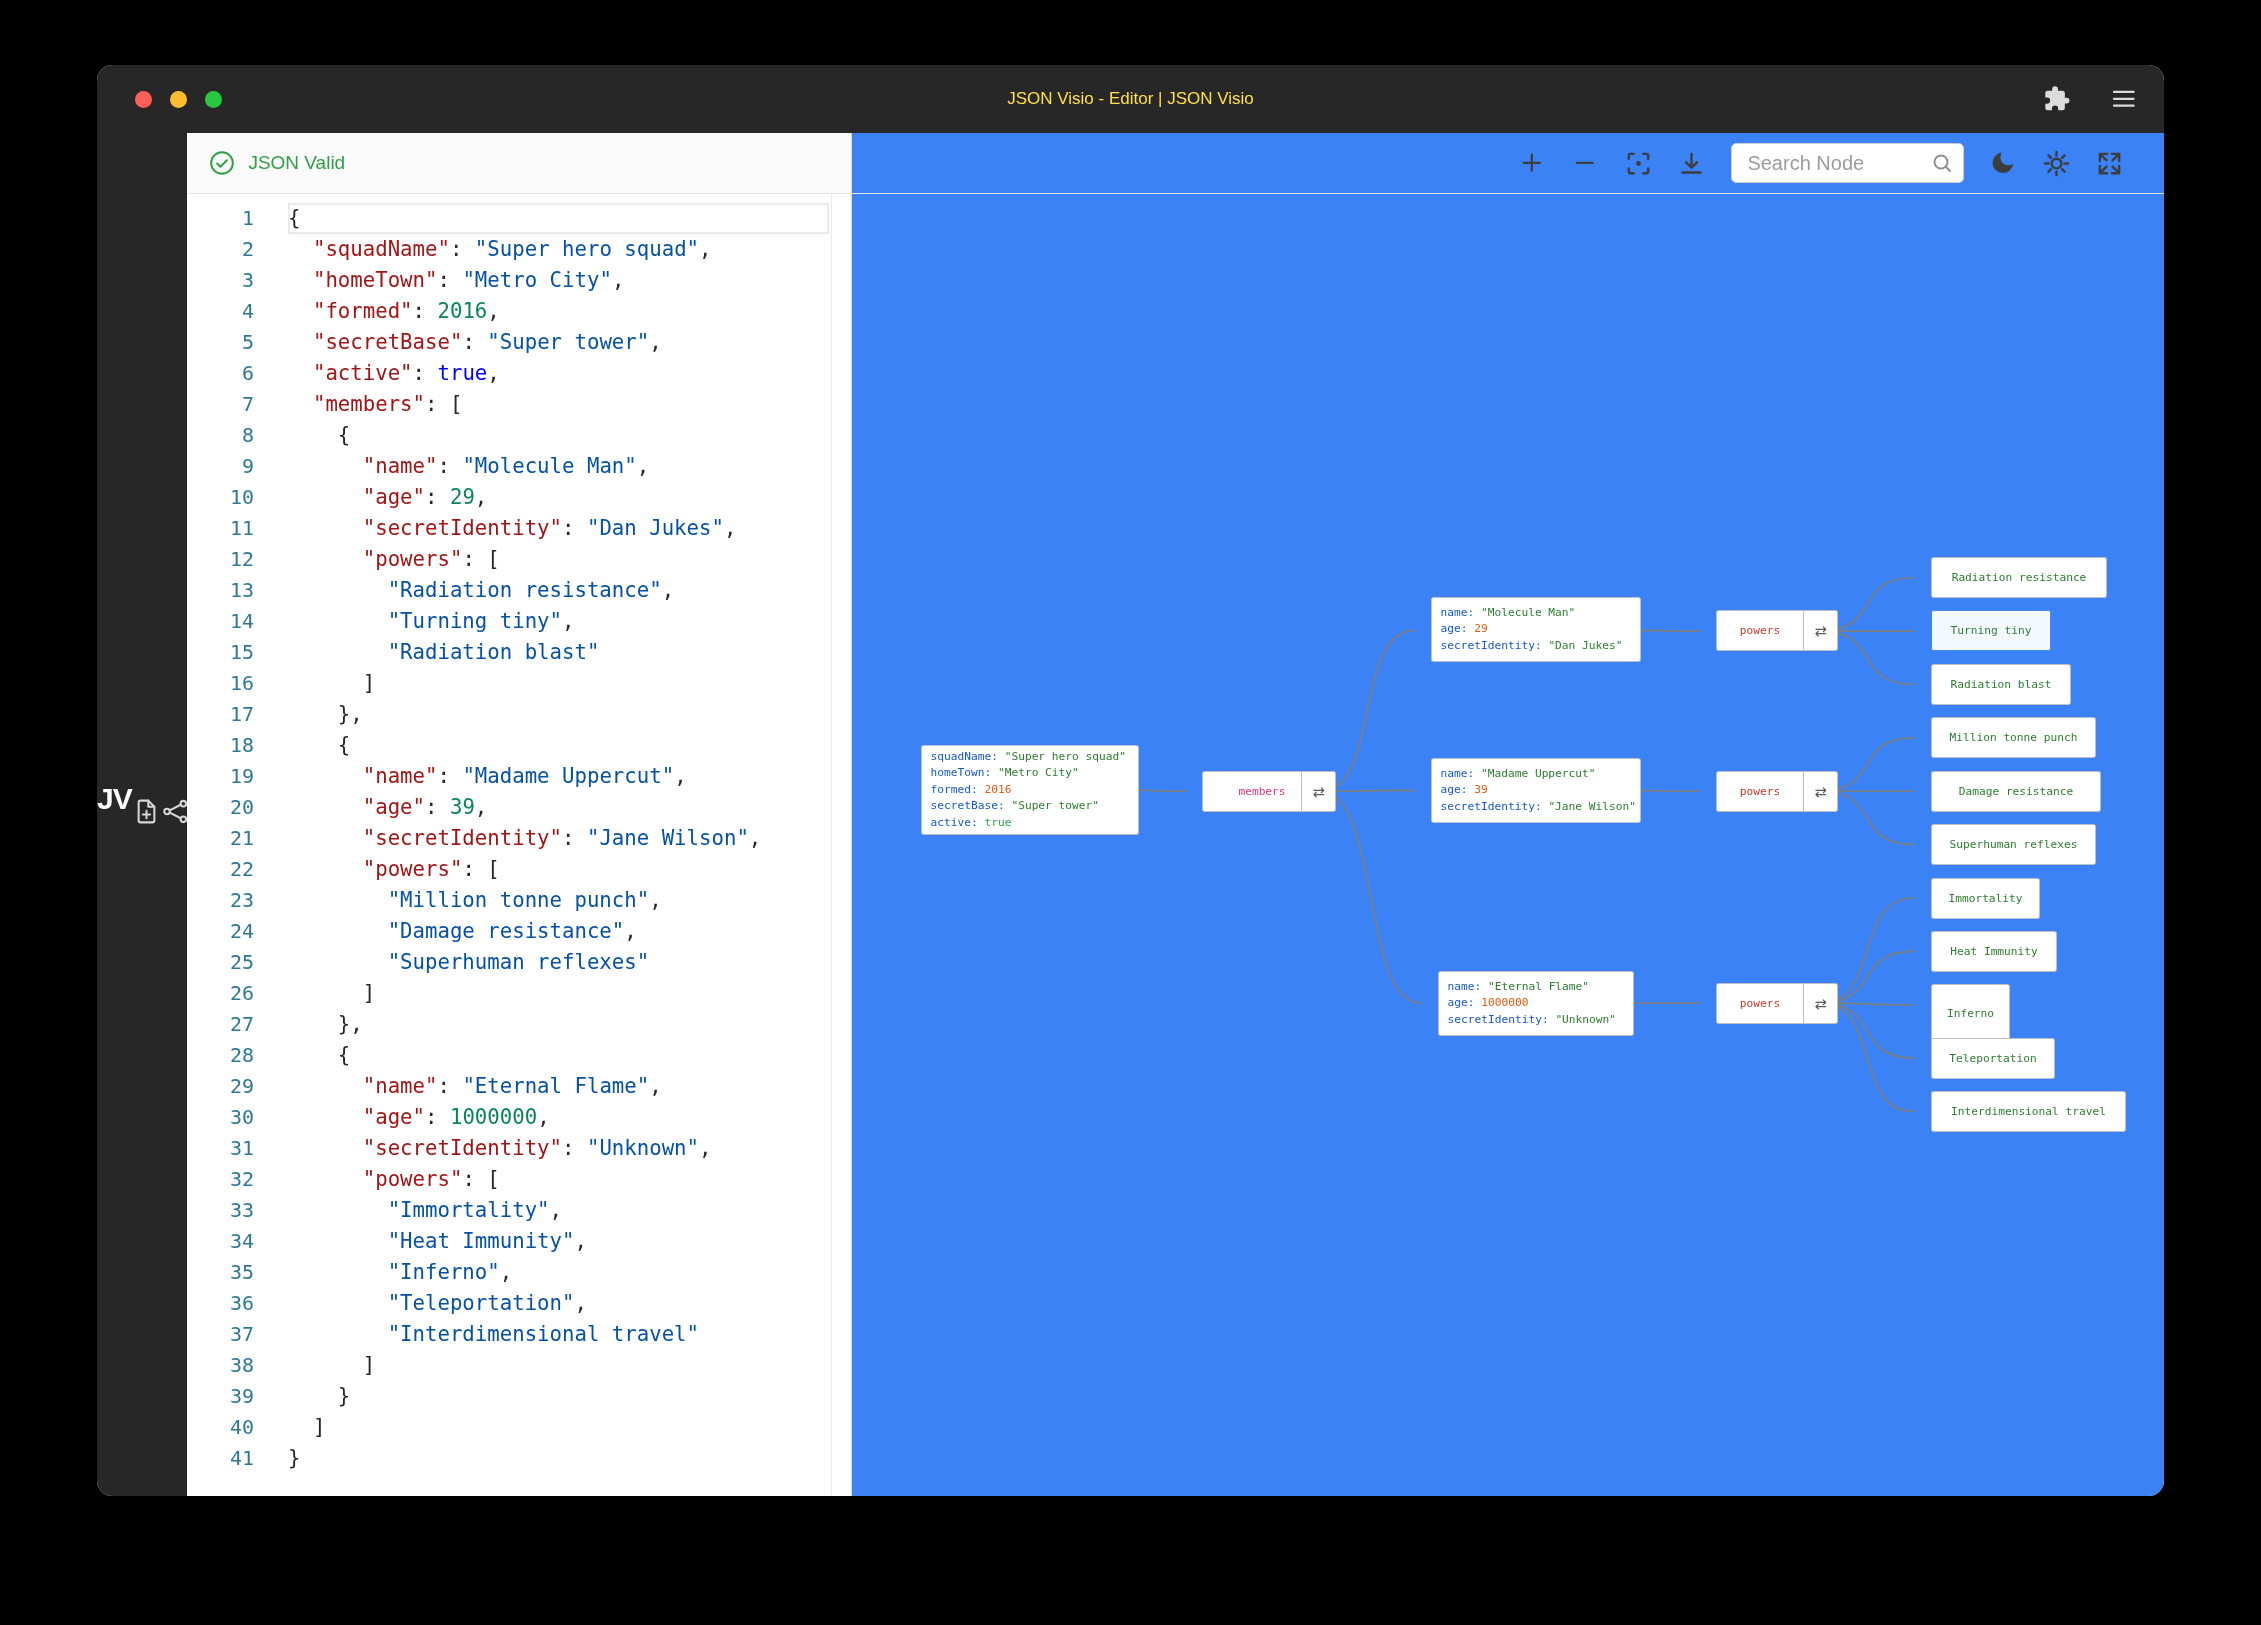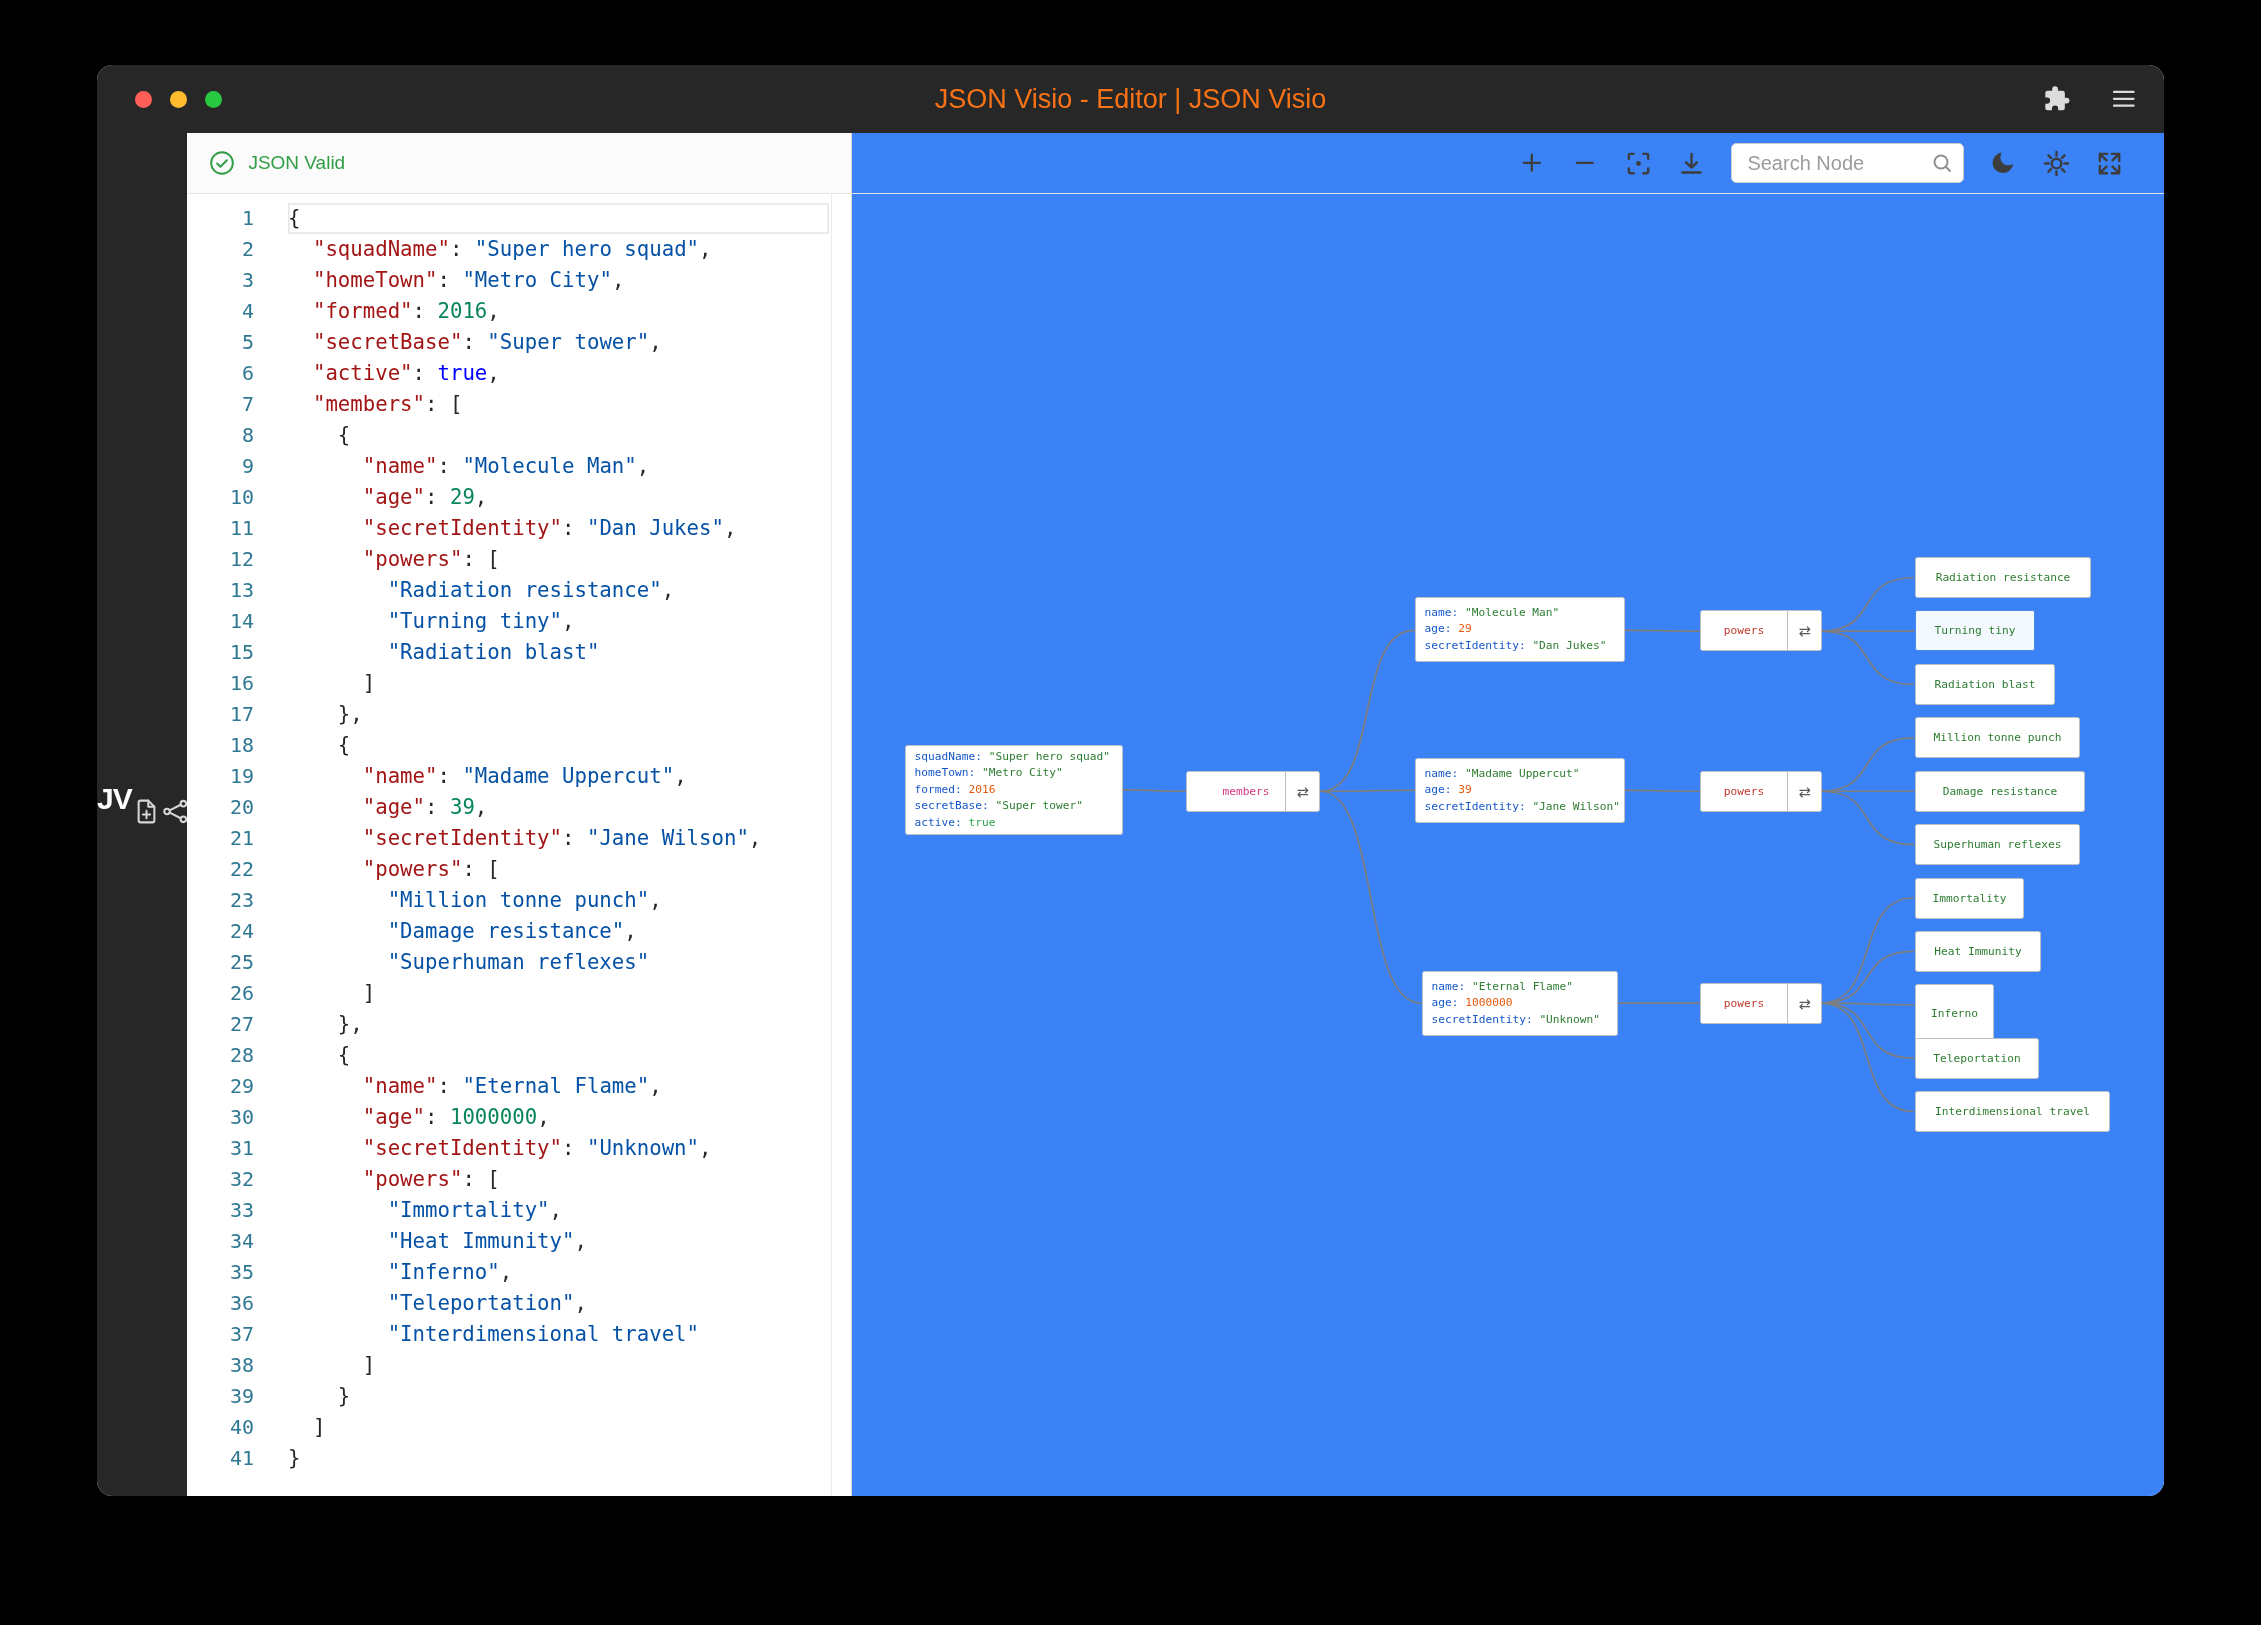--- a/index.html
+++ b/index.html
@@ -6,21 +6,21 @@
   body{width:2261px;height:1625px;background:#000;position:relative;overflow:hidden;
        font-family:"Liberation Sans",sans-serif;}
   .window{position:absolute;left:97px;top:65px;width:2067px;height:1431px;border-radius:15.5px;
           overflow:hidden;background:#fff;box-shadow:0 34px 121px rgba(0,0,0,.65);
           display:flex;flex-direction:column;}
   
   .titlebar{height:68px;background:#272727;display:flex;align-items:center;position:relative;flex:0 0 auto;}
   .traffic{position:absolute;left:38px;top:0;bottom:0;display:flex;align-items:center;gap:18px;}
   .dot{width:17px;height:17px;border-radius:50%;}
   .dot.red{background:#ff5f57}.dot.yellow{background:#febc2e}.dot.green{background:#28c840}
-  .win-title{flex:1;text-align:center;color:#f97316;font-size:27px;}
+  .win-title{flex:1;text-align:center;color:#fde047;font-size:17px;}
   .tb-icons{position:absolute;right:26px;top:0;bottom:0;display:flex;align-items:center;gap:40px;}
   .tb-icons svg{display:block;}
   
   .main{flex:1;display:flex;min-height:0;}
   
   .sidebar{width:90px;background:#272727;display:flex;flex-direction:row;align-items:center;
            padding:17px 0 22.4px;flex:0 0 auto;}
   .logo{color:#fff;font-weight:bold;font-size:30px;letter-spacing:-0.9px;line-height:38px;margin-bottom:26px;}
   .side-btn{width:38px;height:38px;margin:18px 0;display:flex;align-items:center;justify-content:center;cursor:pointer;}
   .side-btn svg{display:block;}
@@ -50,21 +50,21 @@
   .tool-btn{width:34px;height:34px;display:flex;align-items:center;justify-content:center;cursor:pointer;}
   .search-box{width:233px;height:40px;background:#fff;border:1.7px solid #cdcdcd;border-radius:5.2px;
               display:flex;align-items:center;padding:0 8.6px 0 13.8px;margin:0 3.4px;box-sizing:border-box;}
   .search-input{border:none;outline:none;flex:1;font-size:20px;color:#333;background:transparent;min-width:0;
                 font-family:"Liberation Sans",sans-serif;}
   .search-input::placeholder{color:#9c9c9c;}
   #edge-layer{position:absolute;inset:0;width:100%;height:100%;z-index:1;}
   .edge{fill:none;stroke:var(--edge,#7f7f7f);stroke-width:2px;stroke-linecap:round;}
   #node-layer{position:absolute;inset:0;z-index:2;}
   .gnode{position:absolute;background:#fff;border:1.7px solid #bcc0c4;border-radius:2.6px;box-sizing:border-box;
-         font-family:"DejaVu Sans Mono",monospace;font-size:11.2px;cursor:pointer;}
+         font-family:"DejaVu Sans Mono",monospace;font-size:11.2px;cursor:pointer;margin-left:16px;}
   .gnode.object{display:flex;flex-direction:column;justify-content:center;padding:0 8.6px;}
   .nrow{line-height:16.4px;white-space:nowrap;}
   .nk{color:var(--node-key,#1658c9);}
   .nv-s{color:var(--node-string,#2e7d32);}
   .nv-n{color:var(--node-number,#e8590c);}
   .nv-b{color:var(--node-bool,#2da44e);}
   .gnode.parent{display:flex;align-items:stretch;padding:0;}
   .plabel{flex:1;display:flex;align-items:center;justify-content:center;font-weight:500;}
   .pbtn{width:33px;border-left:1.7px solid #bcc0c4;display:flex;align-items:center;justify-content:center;
         color:#5a5a5a;font-size:14.6px;font-family:"DejaVu Sans",sans-serif;}

